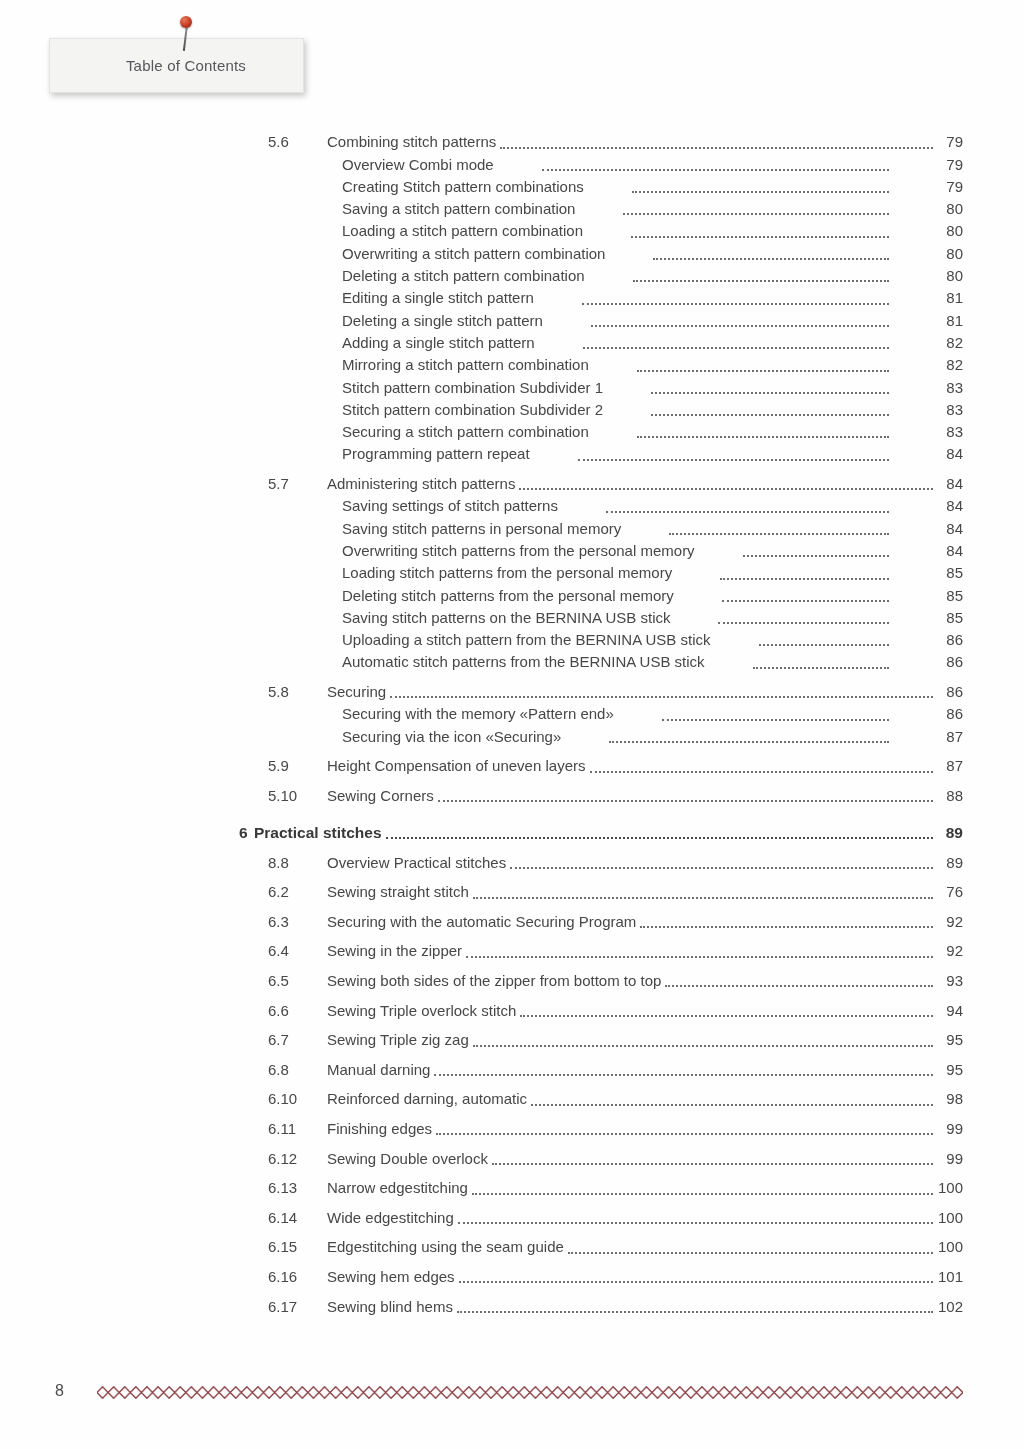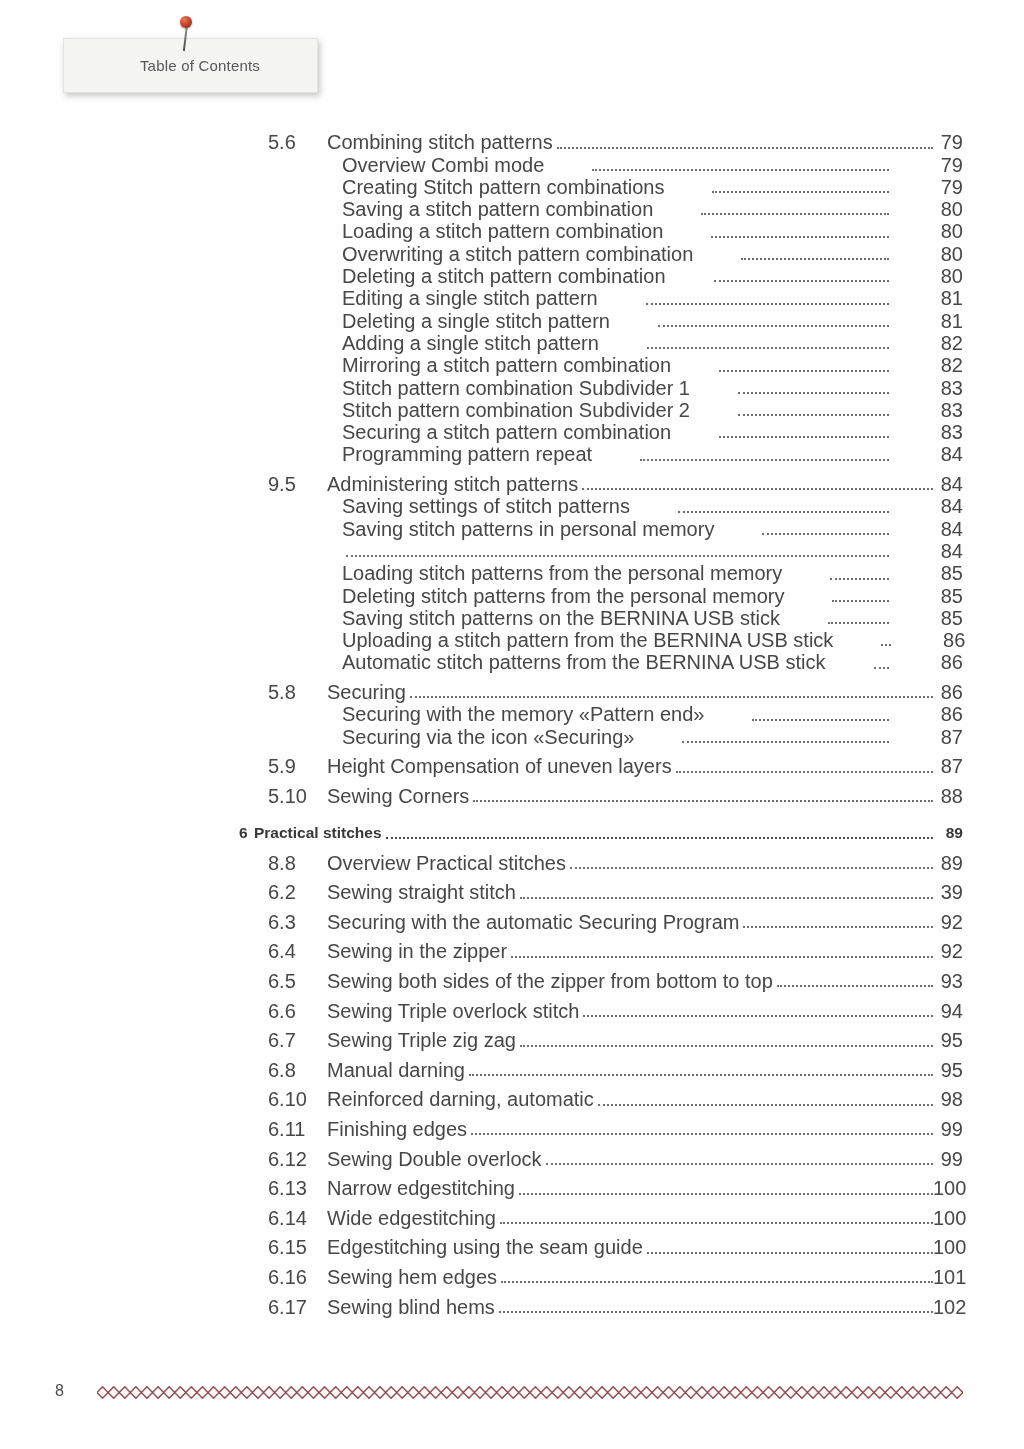--- a/index.html
+++ b/index.html
@@ -10,21 +10,21 @@
     height: 1449px;
     background: #fefefe;
     font-family: "Liberation Sans", "DejaVu Sans", sans-serif;
     color: #474747;
     overflow: hidden;
   }
 
   
   .tab-box {
     position: absolute;
-    left: 63px; top: 38px;
+    left: 49px; top: 38px;
     width: 255px; height: 55px;
     background: #f4f4f3;
     border: 1px solid #e3e3e1;
     box-shadow: 2px 3px 6px rgba(0,0,0,0.22);
     display: flex;
     align-items: center;
     justify-content: center;
     padding-left: 19px;
   }
   .tab-label {
@@ -58,21 +58,21 @@
   
   .toc {
     position: absolute;
     left: 239px; top: 124px;
     width: 724px;
   }
   .row {
     display: flex;
     align-items: flex-start;
     line-height: 22.3px;
-    font-size: 20px;
+    font-size: 15px;
     white-space: nowrap;
   }
   .row.section { padding-left: 29px; margin-top: 7.3px; }
   .row.sub     { padding-left: 103px; gap: 44px; }
   .row.chapter { margin-top: 15px; font-weight: bold; font-size: 15.5px; color: #383838; }
   .row.chapter .num { width: 15px; flex: none; }
   .row.section .num { width: 59px; flex: none; }
   .title { flex: none; }
   .leader {
     flex: 1 1 auto;
@@ -186,36 +186,37 @@
         <span class="title">Securing a stitch pattern combination</span>
         <span class="leader"></span>
         <span class="pagenum">83</span>
       </div>
       <div class="row sub">
         <span class="title">Programming pattern repeat</span>
         <span class="leader"></span>
         <span class="pagenum">84</span>
       </div>
       <div class="row section">
-        <span class="num">9.5</span>
+        <span class="num">5.7</span>
         <span class="title">Administering stitch patterns</span>
         <span class="leader"></span>
         <span class="pagenum">84</span>
       </div>
       <div class="row sub">
         <span class="title">Saving settings of stitch patterns</span>
         <span class="leader"></span>
         <span class="pagenum">84</span>
       </div>
       <div class="row sub">
         <span class="title">Saving stitch patterns in personal memory</span>
         <span class="leader"></span>
         <span class="pagenum">84</span>
       </div>
       <div class="row sub">
+        <span class="title">Overwriting stitch patterns from the personal memory</span>
         <span class="leader"></span>
         <span class="pagenum">84</span>
       </div>
       <div class="row sub">
         <span class="title">Loading stitch patterns from the personal memory</span>
         <span class="leader"></span>
         <span class="pagenum">85</span>
       </div>
       <div class="row sub">
         <span class="title">Deleting stitch patterns from the personal memory</span>
@@ -274,21 +275,21 @@
       <div class="row section">
         <span class="num">8.8</span>
         <span class="title">Overview Practical stitches</span>
         <span class="leader"></span>
         <span class="pagenum">89</span>
       </div>
       <div class="row section">
         <span class="num">6.2</span>
         <span class="title">Sewing straight stitch</span>
         <span class="leader"></span>
-        <span class="pagenum">39</span>
+        <span class="pagenum">76</span>
       </div>
       <div class="row section">
         <span class="num">6.3</span>
         <span class="title">Securing with the automatic Securing Program</span>
         <span class="leader"></span>
         <span class="pagenum">92</span>
       </div>
       <div class="row section">
         <span class="num">6.4</span>
         <span class="title">Sewing in the zipper</span>

